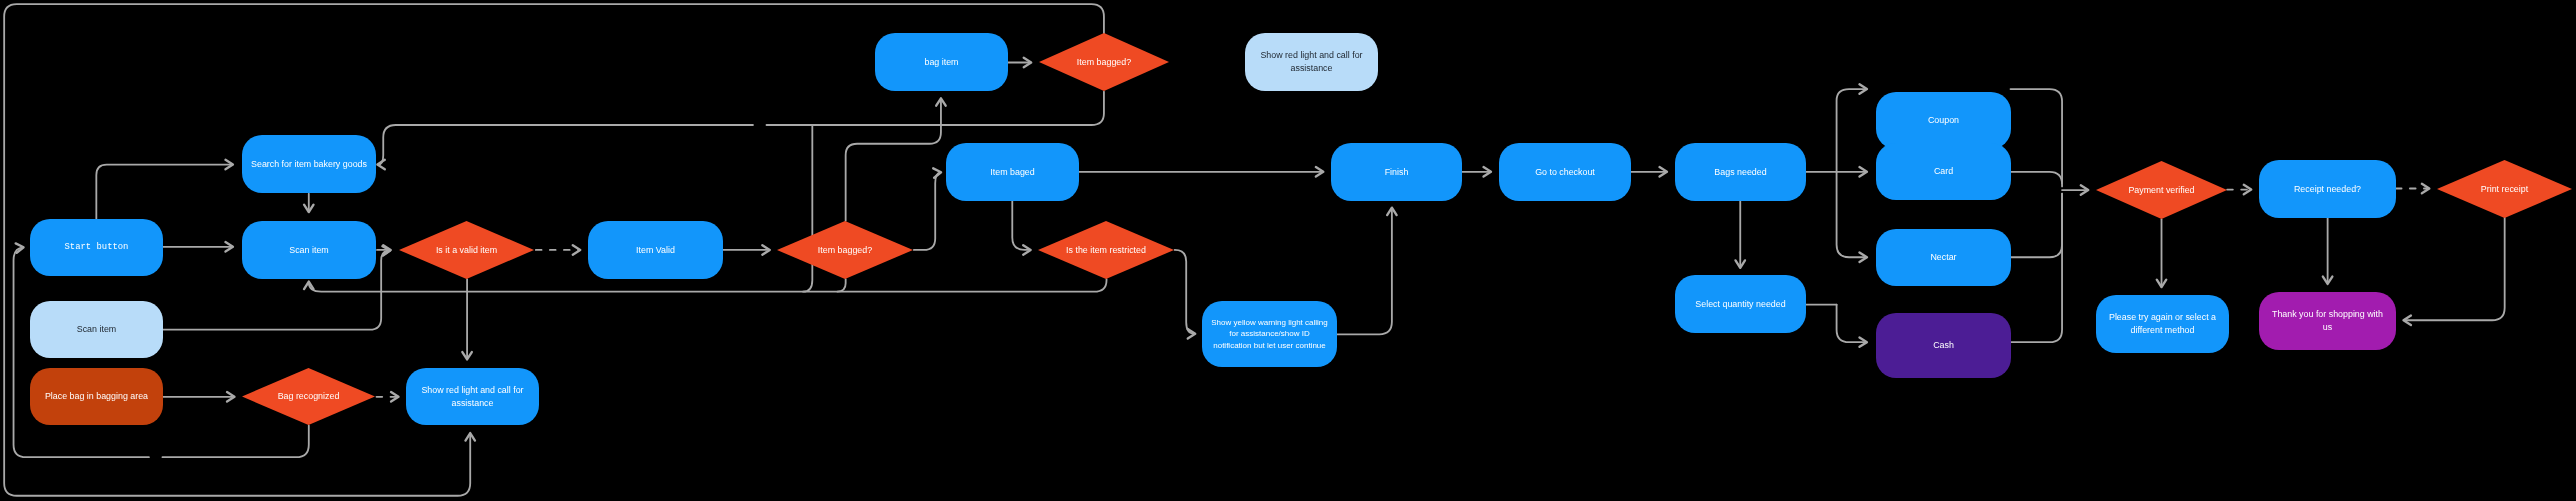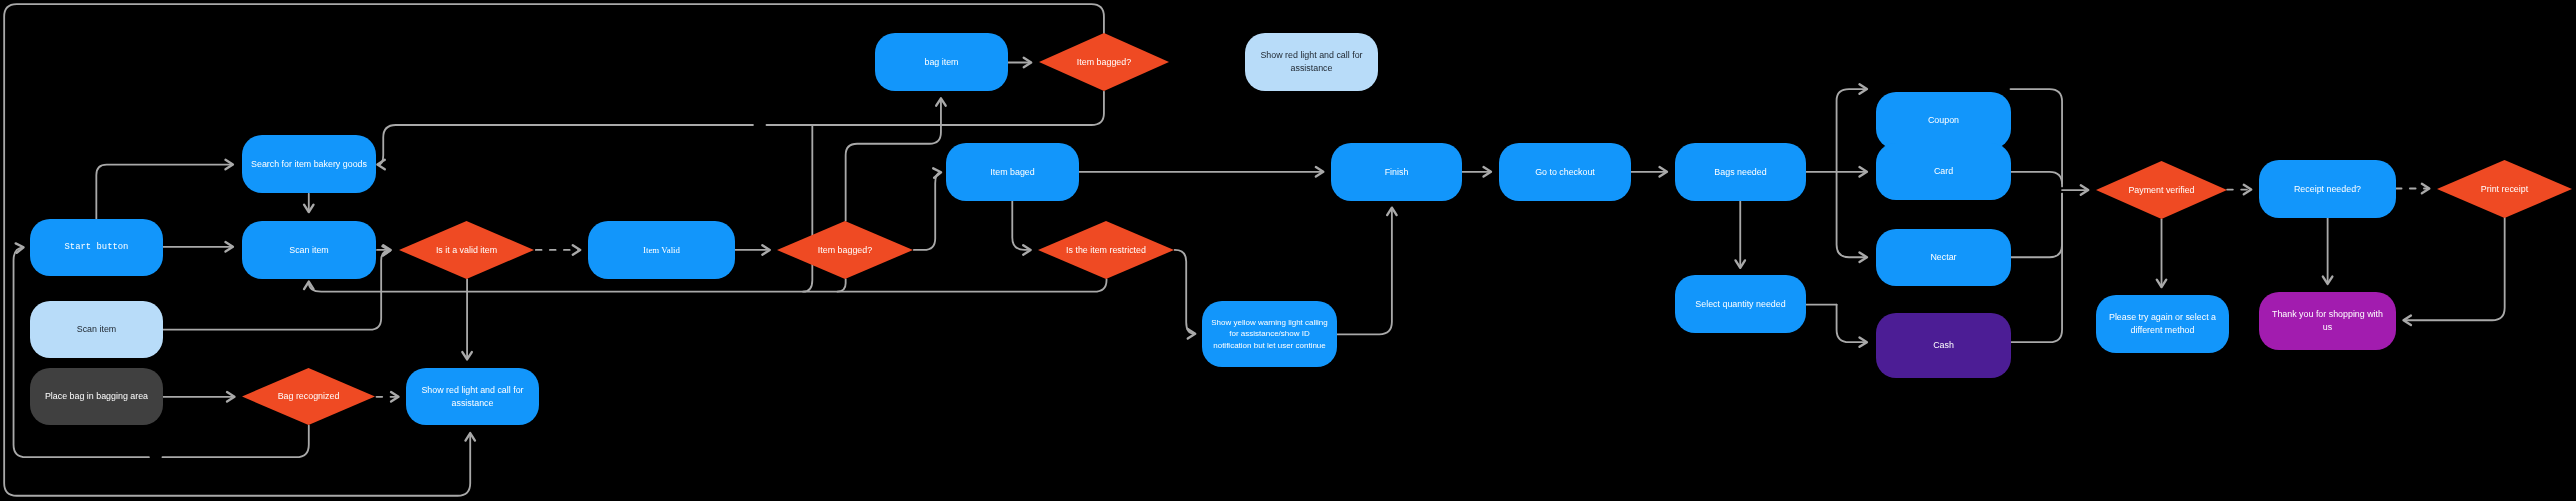--- a/index.html
+++ b/index.html
@@ -71,39 +71,39 @@
         <path d="M4810,418 V591 Q4810,615 4786,615 H4617" fill="none" stroke="#A9A9A9" stroke-width="3.5" stroke-linecap="round" marker-end="url(#arrowhead)"></path>
       </g>
   </svg>
   <div id="node-layer">
       <div class="node box blue" style="left: 30px; top: 219px; width: 133px; height: 57px; background: rgb(18, 150, 251); font-family: Liberation Mono, monospace;">
         <span class="lbl">Start button</span>
       </div>
       <div class="node box light" style="left: 30px; top: 301px; width: 133px; height: 57px; background: rgb(184, 220, 249);">
         <span class="lbl">Scan item</span>
       </div>
-      <div class="node box blue" style="left: 30px; top: 368px; width: 133px; height: 57px; background: #404040;">
+      <div class="node box blue" style="left: 30px; top: 368px; width: 133px; height: 57px; background: #c2410c;">
         <span class="lbl">Place bag in bagging area</span>
       </div>
       <div class="node box blue" style="left: 242px; top: 135px; width: 134px; height: 58px; background: rgb(18, 150, 251);">
         <span class="lbl">Search for item bakery goods</span>
       </div>
       <div class="node box blue" style="left: 242px; top: 221px; width: 134px; height: 58px; background: rgb(18, 150, 251);">
         <span class="lbl">Scan item</span>
       </div>
       <div class="node diamond red" style="left: 242px; top: 368px; width: 133px; height: 57px; background: rgb(239, 74, 35);">
         <span class="lbl">Bag recognized</span>
       </div>
       <div class="node box blue" style="left: 406px; top: 368px; width: 133px; height: 57px; background: rgb(18, 150, 251);">
         <span class="lbl">Show red light and call for assistance</span>
       </div>
       <div class="node diamond red" style="left: 399px; top: 221px; width: 135px; height: 58px; background: rgb(239, 74, 35);">
         <span class="lbl">Is it a valid item</span>
       </div>
-      <div class="node box blue" style="left: 588px; top: 221px; width: 147px; height: 58px; background: rgb(18, 150, 251); font-family: Liberation Serif, serif;">
+      <div class="node box blue" style="left: 588px; top: 221px; width: 135px; height: 58px; background: rgb(18, 150, 251);">
         <span class="lbl">Item Valid</span>
       </div>
       <div class="node diamond red" style="left: 777px; top: 221px; width: 136px; height: 58px; background: rgb(239, 74, 35);">
         <span class="lbl">Item bagged?</span>
       </div>
       <div class="node box blue" style="left: 875px; top: 33px; width: 133px; height: 58px; background: rgb(18, 150, 251);">
         <span class="lbl">bag item</span>
       </div>
       <div class="node diamond red" style="left: 1039px; top: 33px; width: 130px; height: 58px; background: rgb(239, 74, 35);">
         <span class="lbl">Item bagged?</span>

